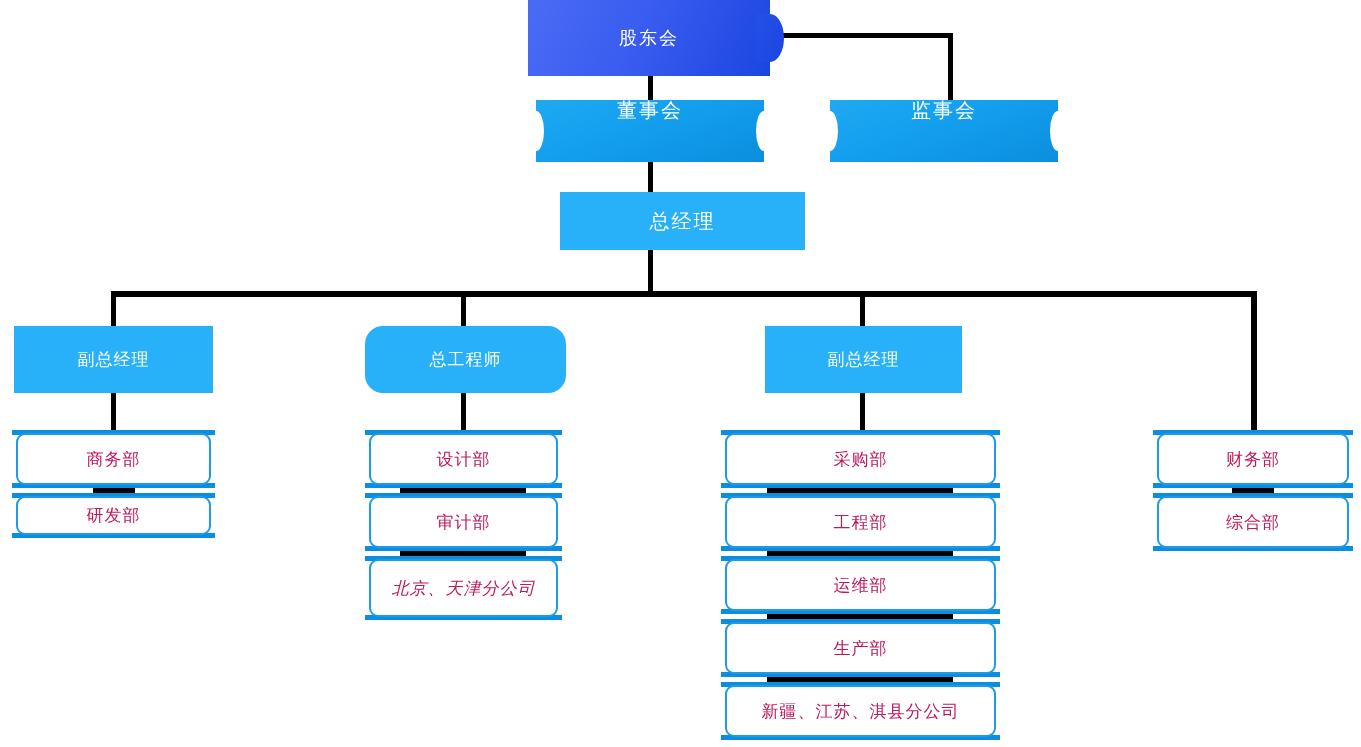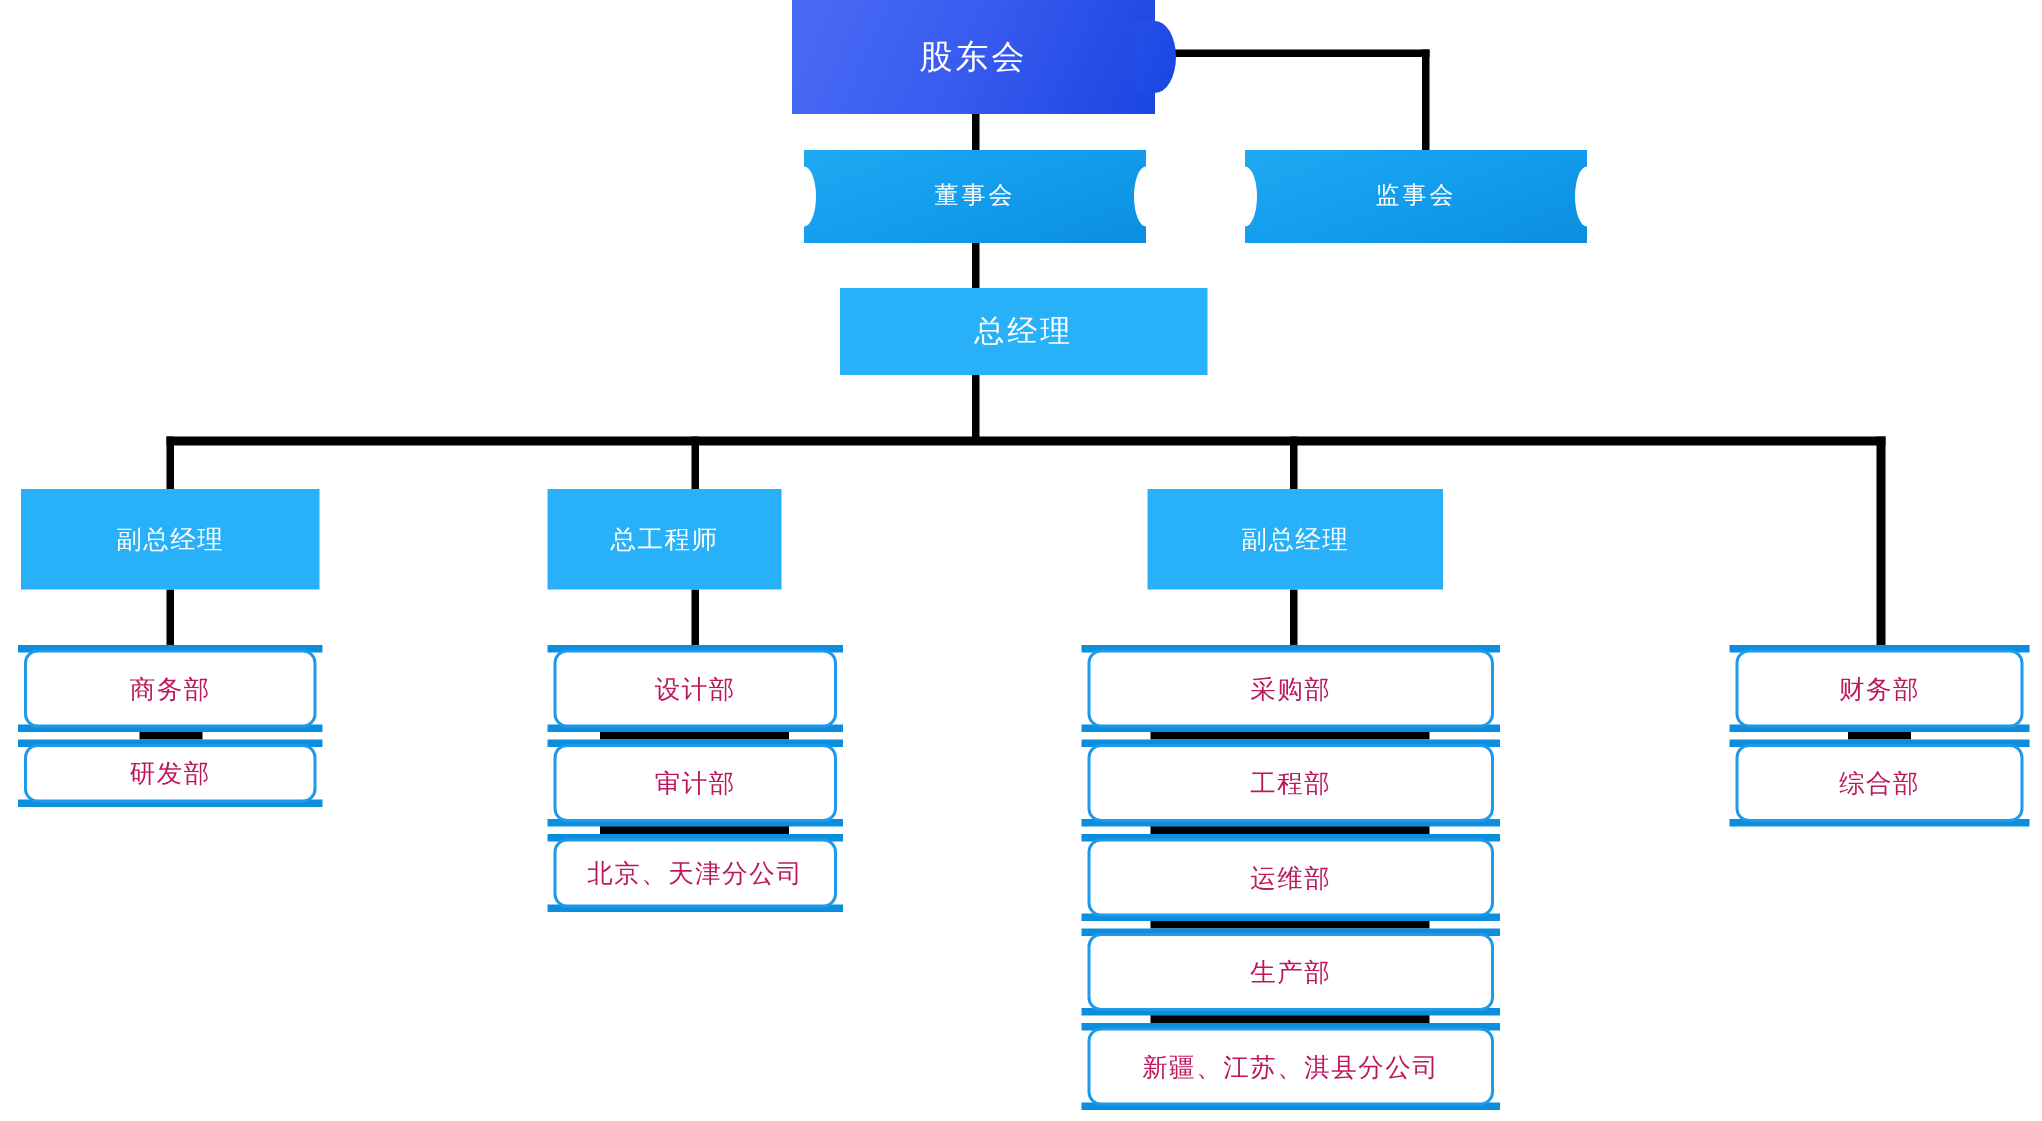--- a/index.html
+++ b/index.html
@@ -33,42 +33,42 @@
     line-height: 1;
   }
 
   
   .node-root {
     position: absolute;
     display: flex;
     align-items: center;
     justify-content: center;
     color: #ffffff;
-    font-size: 22px;
+    font-size: 18px;
     letter-spacing: 2px;
     background: linear-gradient(115deg, #4a6cf4 0%, #3a5cf0 45%, #1a46e0 100%);
   }
   .node-root .bulge {
     position: absolute;
     top: 14px;
     right: -14px;
     width: 28px;
     height: 48px;
     background: linear-gradient(115deg, #2550e8 0%, #1a46e0 100%);
     border-radius: 0 50% 50% 0 / 0 50% 50% 0;
   }
 
   
   .node-scroll {
     position: absolute;
     display: flex;
-    align-items: center;
+    align-items: flex-start;
     justify-content: center;
     color: #ffffff;
-    font-size: 16px;
+    font-size: 20px;
     letter-spacing: 2px;
     background: linear-gradient(160deg, #1fa9f2 0%, #14a0ef 40%, #0b8ede 100%);
   }
   .node-scroll::before,
   .node-scroll::after {
     content: "";
     position: absolute;
     top: 50%;
     transform: translateY(-50%);
     width: 16px;
@@ -177,21 +177,21 @@
   </div>
 
   <div class="node-flat" style="left:528px; top:192px; width:245px; height:58px;margin-left:32px;">
     <span class="node-label">总经理</span>
   </div>
 
   <div class="node-flat small" style="left:14px; top:326px; width:199px; height:67px;">
     <span class="node-label">副总经理</span>
   </div>
 
-  <div class="node-flat small" style="left:365px; top:326px; width:156px; height:67px;">
+  <div class="node-flat small" style="left:365px; top:326px; width:201px; height:67px;border-radius:18px;">
     <span class="node-label">总工程师</span>
   </div>
 
   <div class="node-flat small" style="left:765px; top:326px; width:197px; height:67px;">
     <span class="node-label">副总经理</span>
   </div>
 
   <div class="leaf" style="left:12px; top:430px; width:203px; height:58px;">
     <div class="bar top"></div>
     <div class="bar bottom"></div>
@@ -206,21 +206,21 @@
   <div class="leaf" style="left:365px; top:430px; width:197px; height:58px;">
     <div class="bar top"></div>
     <div class="bar bottom"></div>
     <div class="body">设计部</div>
   </div>
   <div class="leaf" style="left:365px; top:493px; width:197px; height:58px;">
     <div class="bar top"></div>
     <div class="bar bottom"></div>
     <div class="body">审计部</div>
   </div>
-  <div class="leaf" style="left:365px; top:556px; width:197px; height:52px;">
+  <div class="leaf" style="left:365px; top:556px; width:197px; height:64px;font-style:italic;">
     <div class="bar top"></div>
     <div class="bar bottom"></div>
     <div class="body">北京、天津分公司</div>
   </div>
 
   <div class="leaf" style="left:721px; top:430px; width:279px; height:58px;">
     <div class="bar top"></div>
     <div class="bar bottom"></div>
     <div class="body">采购部</div>
   </div>

